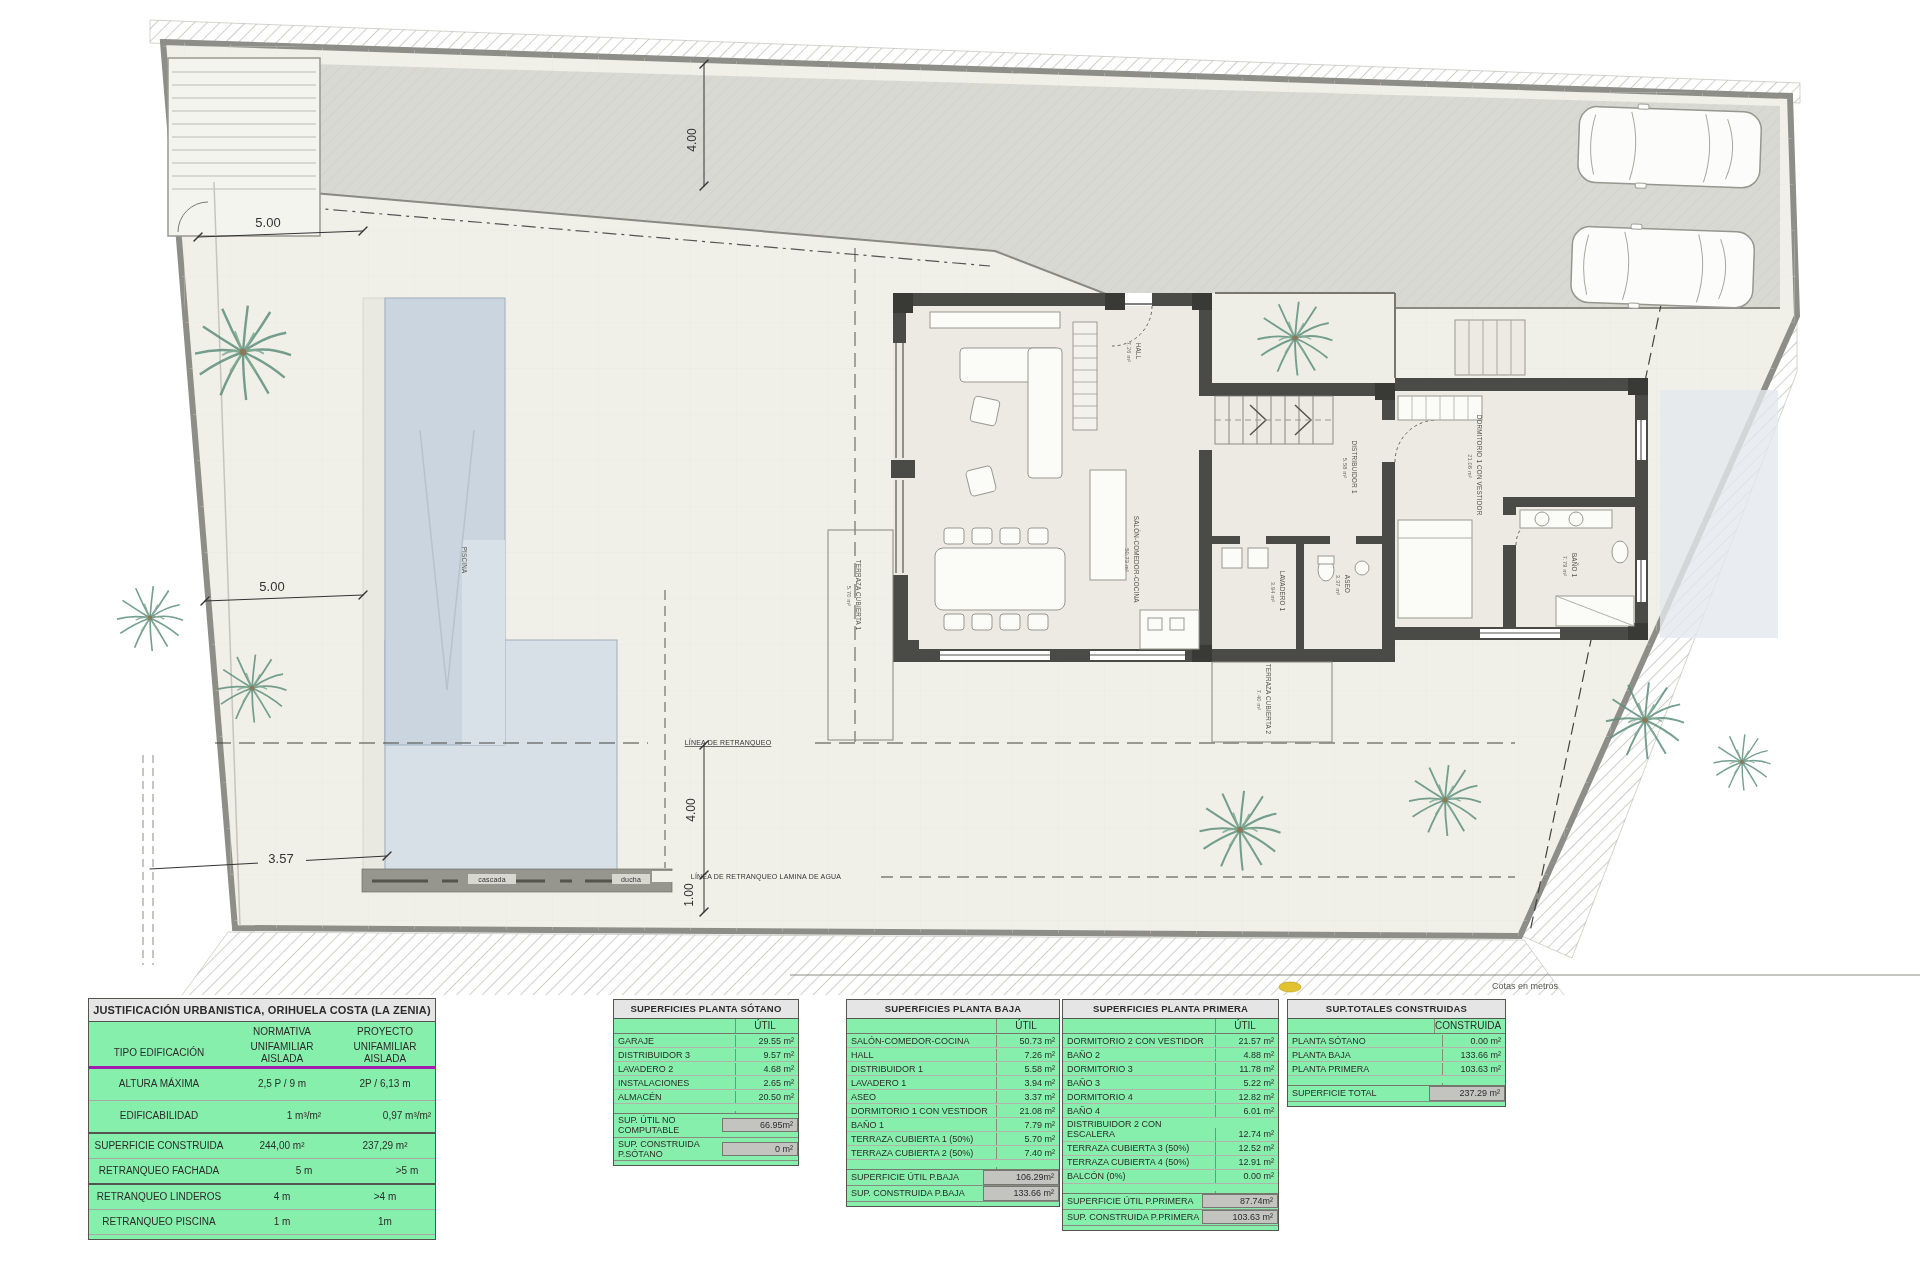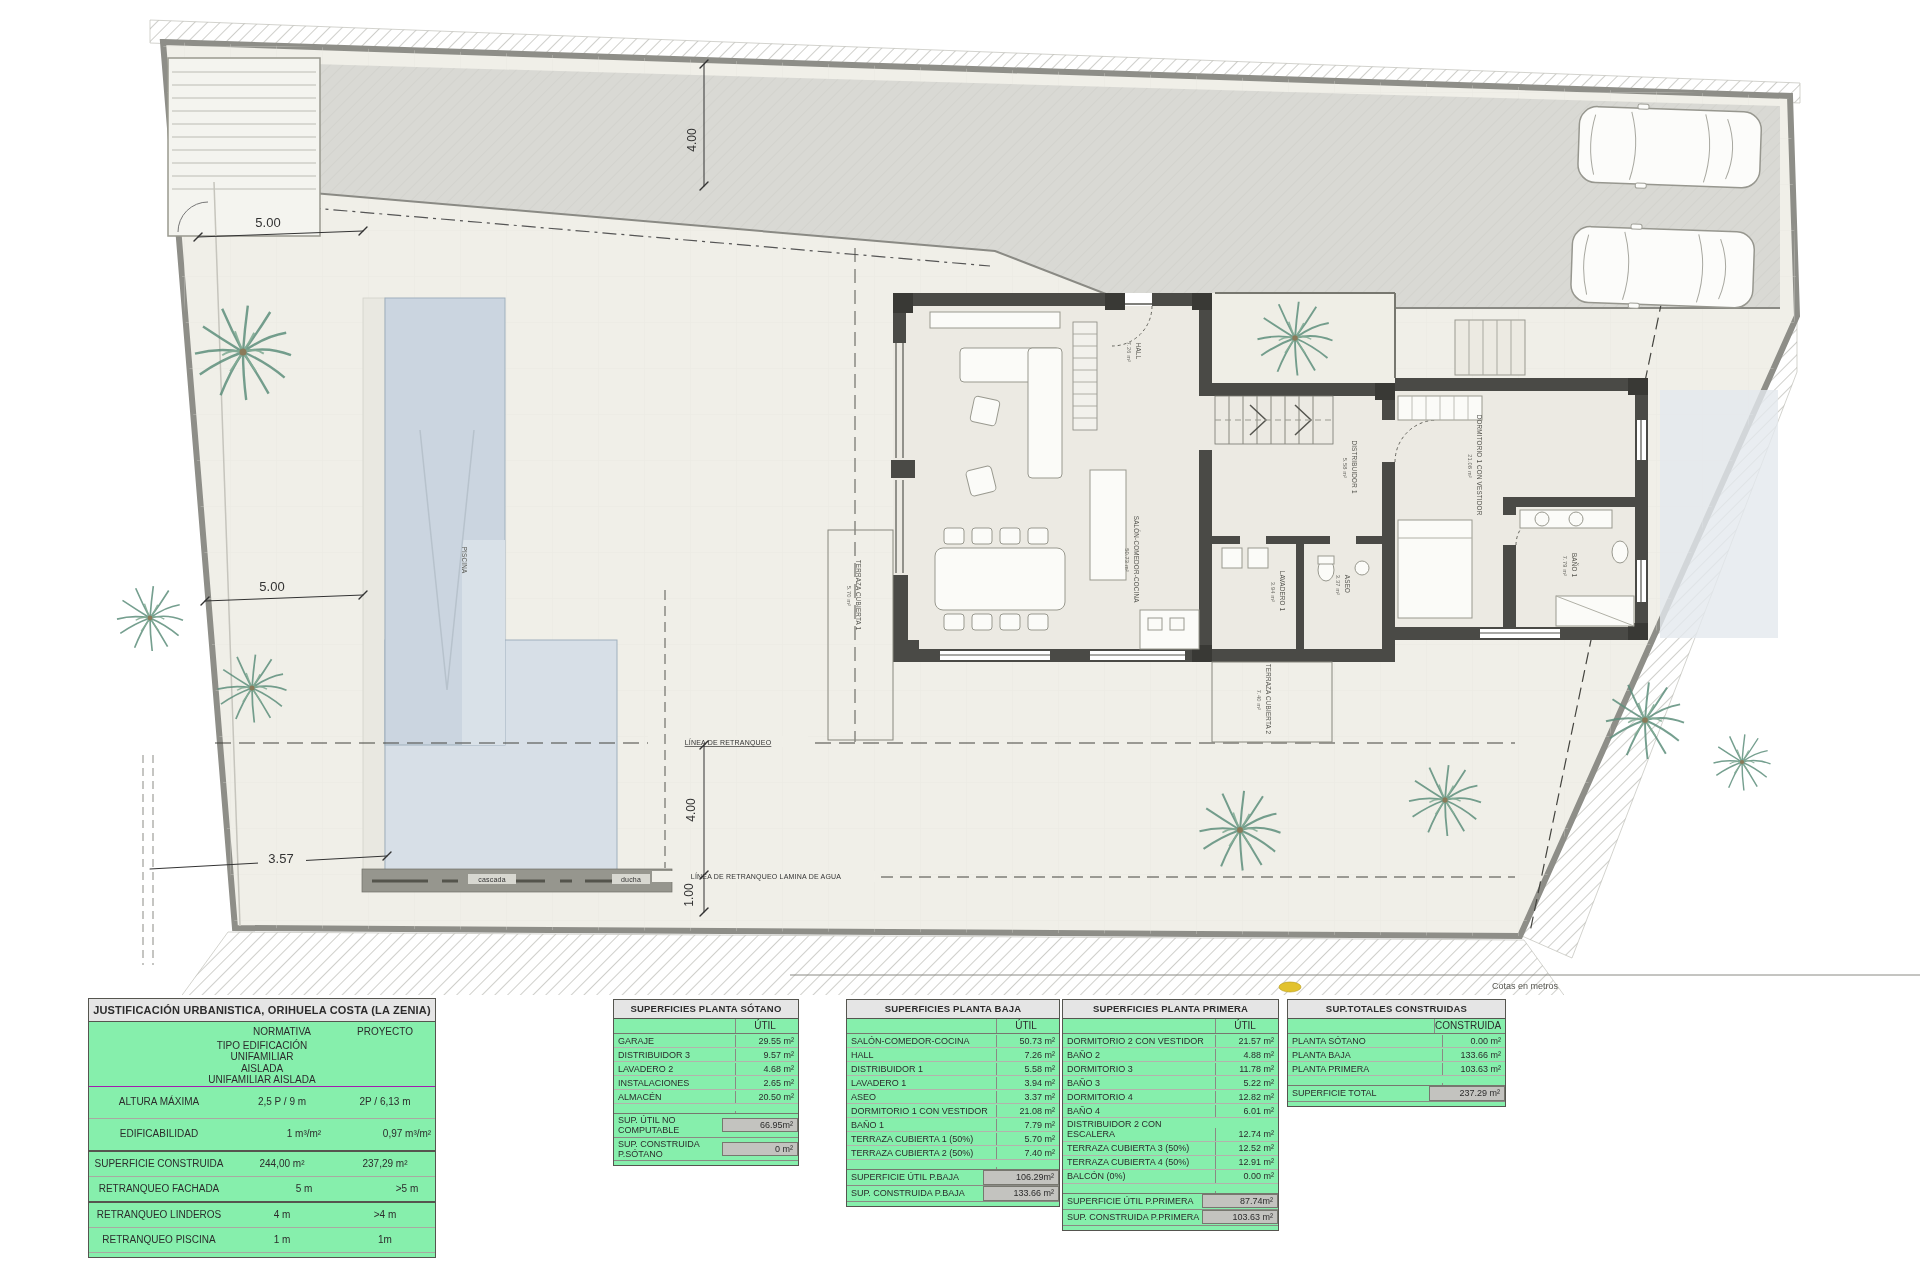--- a/index.html
+++ b/index.html
@@ -23,21 +23,21 @@
   .totals .cv { width:70px; background:#c3c3bf; border:1px solid #77776f; padding-right:4px; }
 
   
   .urb { position:absolute; left:88px; top:998px; width:348px; font-size:10px; }
   .urb .tbl-title { font-size:11px; padding:5px 2px 4px; }
   .tr3 { display:flex; align-items:center; min-height:24px; border-bottom:1px solid #a9a9a2; text-align:center; }
   .tr3 .c1 { width:140px; }
   .tr3 .c2 { width:106px; }
   .tr3 .c3 { flex:1; }
   .urb-header { min-height:15px; border-bottom:none; padding-top:3px; }
-  .urb-rows .tr3:nth-child(1) { border-bottom:1px solid #a21caf; min-height:26px;flex-direction:column; }
+  .urb-rows .tr3:nth-child(1) { border-bottom:3px solid #a21caf; min-height:26px; }
   .urb-rows .tr3:nth-child(2), .urb-rows .tr3:nth-child(3) { min-height:31px; }
   .urb-rows .tr3:nth-child(3), .urb-rows .tr3:nth-child(5) { border-bottom:2px solid #55554f;gap:22px; }
   .urb-rows .tr3:nth-child(8) { border-bottom:none; }
 
   
   .dim  { font:13px "Liberation Sans", sans-serif; fill:#333; }
   .dimv { font:12px "Liberation Sans", sans-serif; fill:#333; }
   .lbl  { font:7px "Liberation Sans", sans-serif; fill:#333; letter-spacing:.2px; }
   .room { font:6.3px "Liberation Sans", sans-serif; fill:#55554f; letter-spacing:.2px; }
   .room .area { font-size:5.6px; fill:#6a6a64; }

